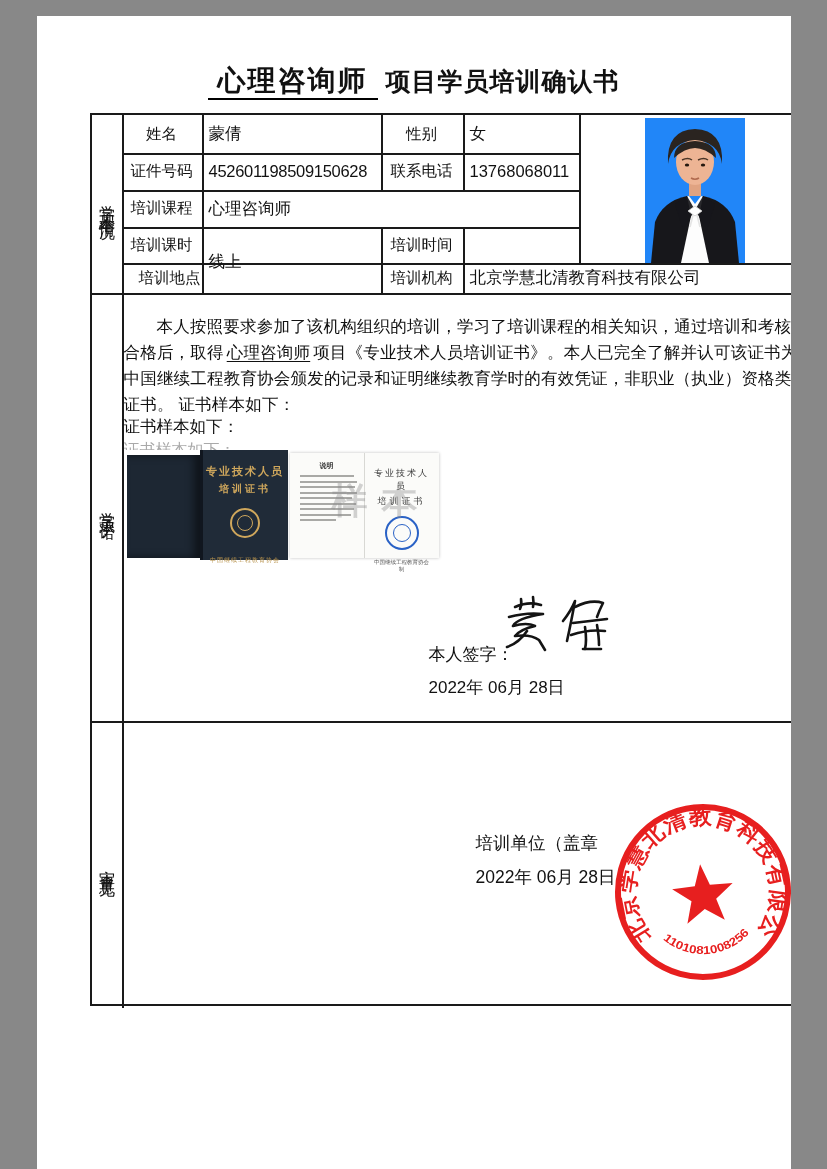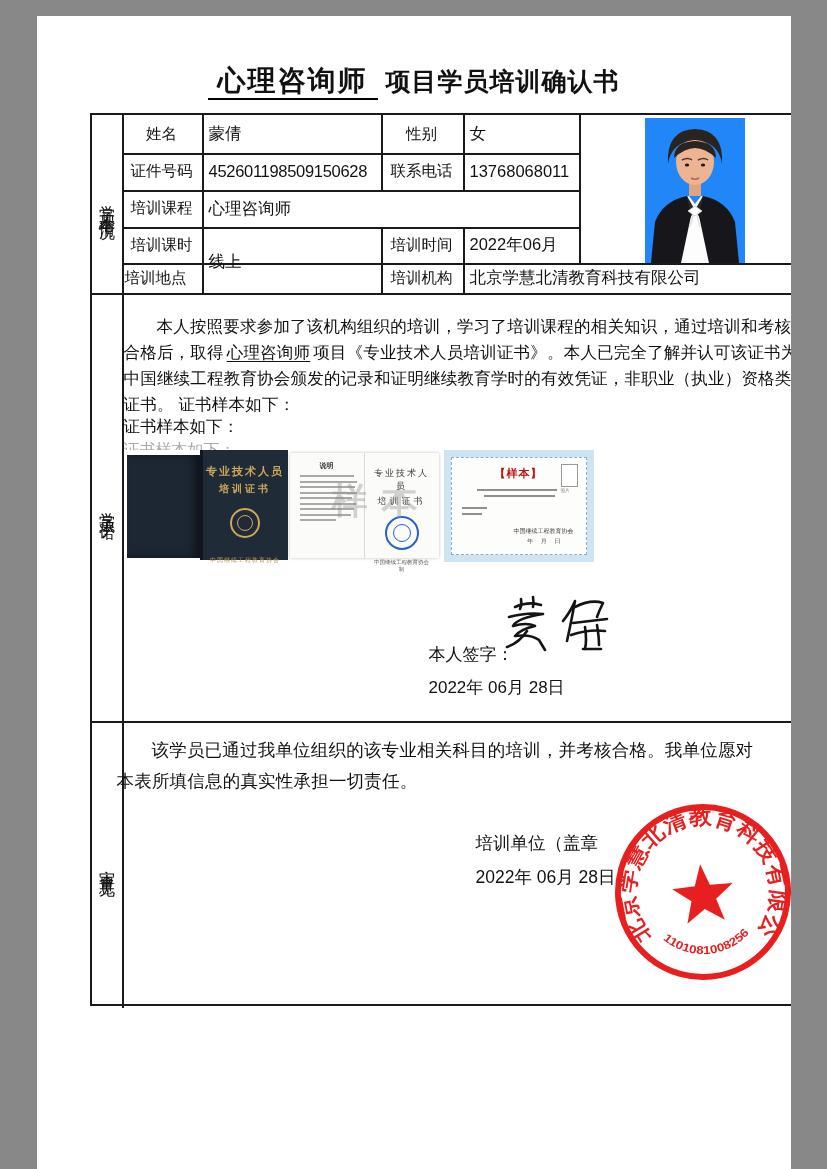--- a/index.html
+++ b/index.html
@@ -104,23 +104,22 @@
     <div class="cell lab" style="left:30px; top:38px; width:80px; height:37px;">证件号码</div>
     <div class="cell val" style="left:110px; top:38px; width:179px; height:37px; letter-spacing:-0.3px;">452601198509150628</div>
     <div class="cell lab" style="left:289px; top:38px; width:82px; height:37px;">联系电话</div>
     <div class="cell val" style="left:371px; top:38px; width:116px; height:37px;">13768068011</div>
 
     <div class="cell lab" style="left:30px; top:75px; width:80px; height:37px;">培训课程</div>
     <div class="cell val" style="left:110px; top:75px; width:377px; height:37px;">心理咨询师</div>
 
     <div class="cell lab" style="left:30px; top:112px; width:80px; height:36px;">培训课时</div>
     <div class="cell lab" style="left:289px; top:112px; width:82px; height:36px;">培训时间</div>
-    <div class="cell val" style="left:371px; top:112px; width:116px; height:36px;">2022年06月</div>
-
-    <div class="cell lab" style="left:24px; top:148px; width:80px; height:30px;">培训地点</div>
+
+    <div class="cell lab" style="left:38px; top:148px; width:80px; height:30px;">培训地点</div>
     <div class="cell val" style="left:110px; top:132px; width:179px; height:30px;">线上</div>
     <div class="cell lab" style="left:289px; top:148px; width:82px; height:30px;">培训机构</div>
     <div class="cell val" style="left:371px; top:148px; width:349px; height:30px;">北京学慧北清教育科技有限公司</div>
 
     <div style="position:absolute; left:553px; top:3px; width:100px; height:145px;">
       <svg width="100" height="145" viewBox="0 0 100 145">
         <rect x="0" y="0" width="100" height="145" fill="#2186f8"></rect>
         <rect x="44" y="58" width="12" height="20" fill="#e0a381"></rect>
         <ellipse cx="50" cy="44" rx="19" ry="23" fill="#edb494"></ellipse>
         <path d="M23,46 Q21,12 50,11 Q79,12 77,46 Q74,24 50,22 Q26,24 23,46 Z" fill="#2a2420"></path>
@@ -177,36 +176,20 @@
       <div class="pageR">
         <div class="t1">专业技术人员</div>
         <div class="t2">培训证书</div>
         <div class="blue-seal">
             <i></i>
           </div>
         <div class="tf">中国继续工程教育协会 制</div>
       </div>
     </div>
 
-    <div class="cert bluecert" style="left:352px; top:335px; width:150px; height:112px;">
-      <div class="inner">
-        <div class="tag">【样本】</div>
-        <div class="photo-box">
-          <em>照片</em>
-        </div>
-        <div style="margin-top:8px;">
-          <div class="bc-line" style="width:70%; margin-left:14%;"></div>
-          <div class="bc-line" style="width:62%; margin-left:20%;"></div>
-          <div class="bc-line" style="width:22%; margin-top:10px;"></div>
-          <div class="bc-line" style="width:18%;"></div>
-        </div>
-        <div class="f1">中国继续工程教育协会</div>
-        <div class="f2">年 月 日</div>
-      </div>
-    </div>
 
     <div class="watermark" style="left:240px; top:362px;">样本</div>
 
     <div style="position:absolute; left:405px; top:478px; width:140px; height:64px;">
       <svg width="140" height="64" viewBox="0 0 140 64">
         <g stroke="#141414" stroke-width="2.6" fill="none" stroke-linecap="round" stroke-linejoin="round">
           <path d="M18,14 q14,-6 26,-2"></path>
           <path d="M24,6 q1,6 -1,10 M36,4 q1,6 0,10"></path>
           <path d="M12,24 q18,-5 34,-3 q-26,4 -30,12 q14,-4 22,0 q-14,3 -20,10 q16,-2 24,4 l6,10"></path>
           <path d="M30,38 q-8,12 -20,16"></path>
@@ -219,21 +202,20 @@
         </g>
       </svg>
     </div>
     <div class="signline" style="left:337px; top:528px;">本人签字：</div>
     <div class="signline" style="left:337px; top:561px;">2022年 06月 28日</div>
 
     <div class="vlabel" style="top:606px; height:287px;">
       <span>审查意见</span>
     </div>
 
-    <div class="para" style="left:25px; top:620px; width:640px; font-size:17.5px; line-height:31px;">该学员已通过我单位组织的该专业相关科目的培训，并考核合格。我单位愿对本表所填信息的真实性承担一切责任。</div>
 
     <div class="signline" style="left:384px; top:716px; font-size:17.5px;">培训单位（盖章</div>
     <div class="signline" style="left:384px; top:750px; font-size:17.5px;">2022年 06月 28日</div>
 
     <div class="stamp-wrap" style="left:520px; top:686px; width:182px; height:182px;">
       <svg width="182" height="182" viewBox="0 0 182 182">
         <defs>
           <path id="coArc" d="M 35.3,130 A 68,68 0 1 1 146.7,130"></path>
           <path id="numArc" d="M 43.5,130.9 A 62,62 0 0 0 138.5,130.9"></path>
         </defs>

